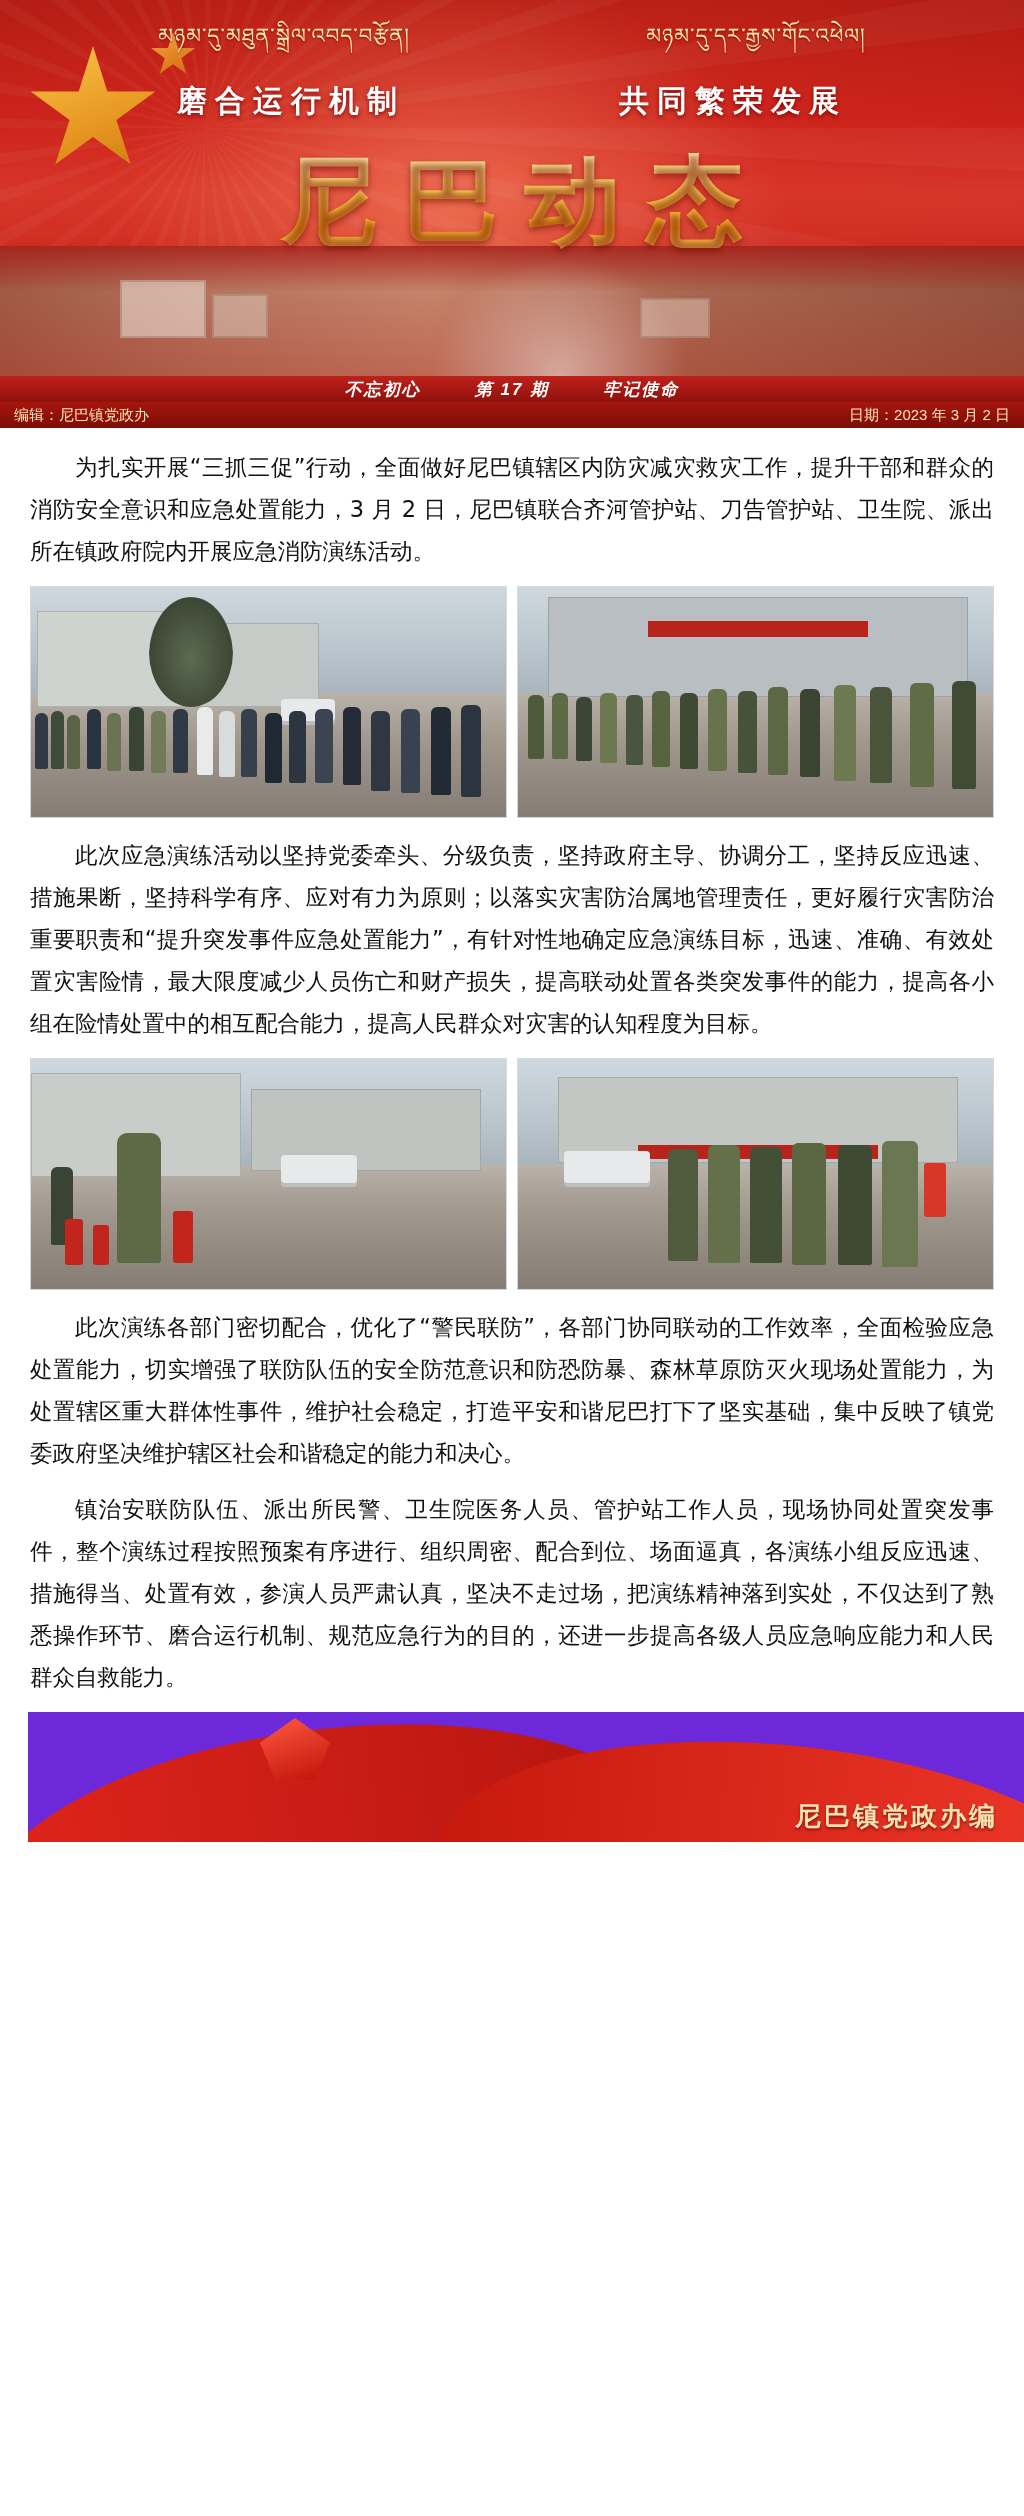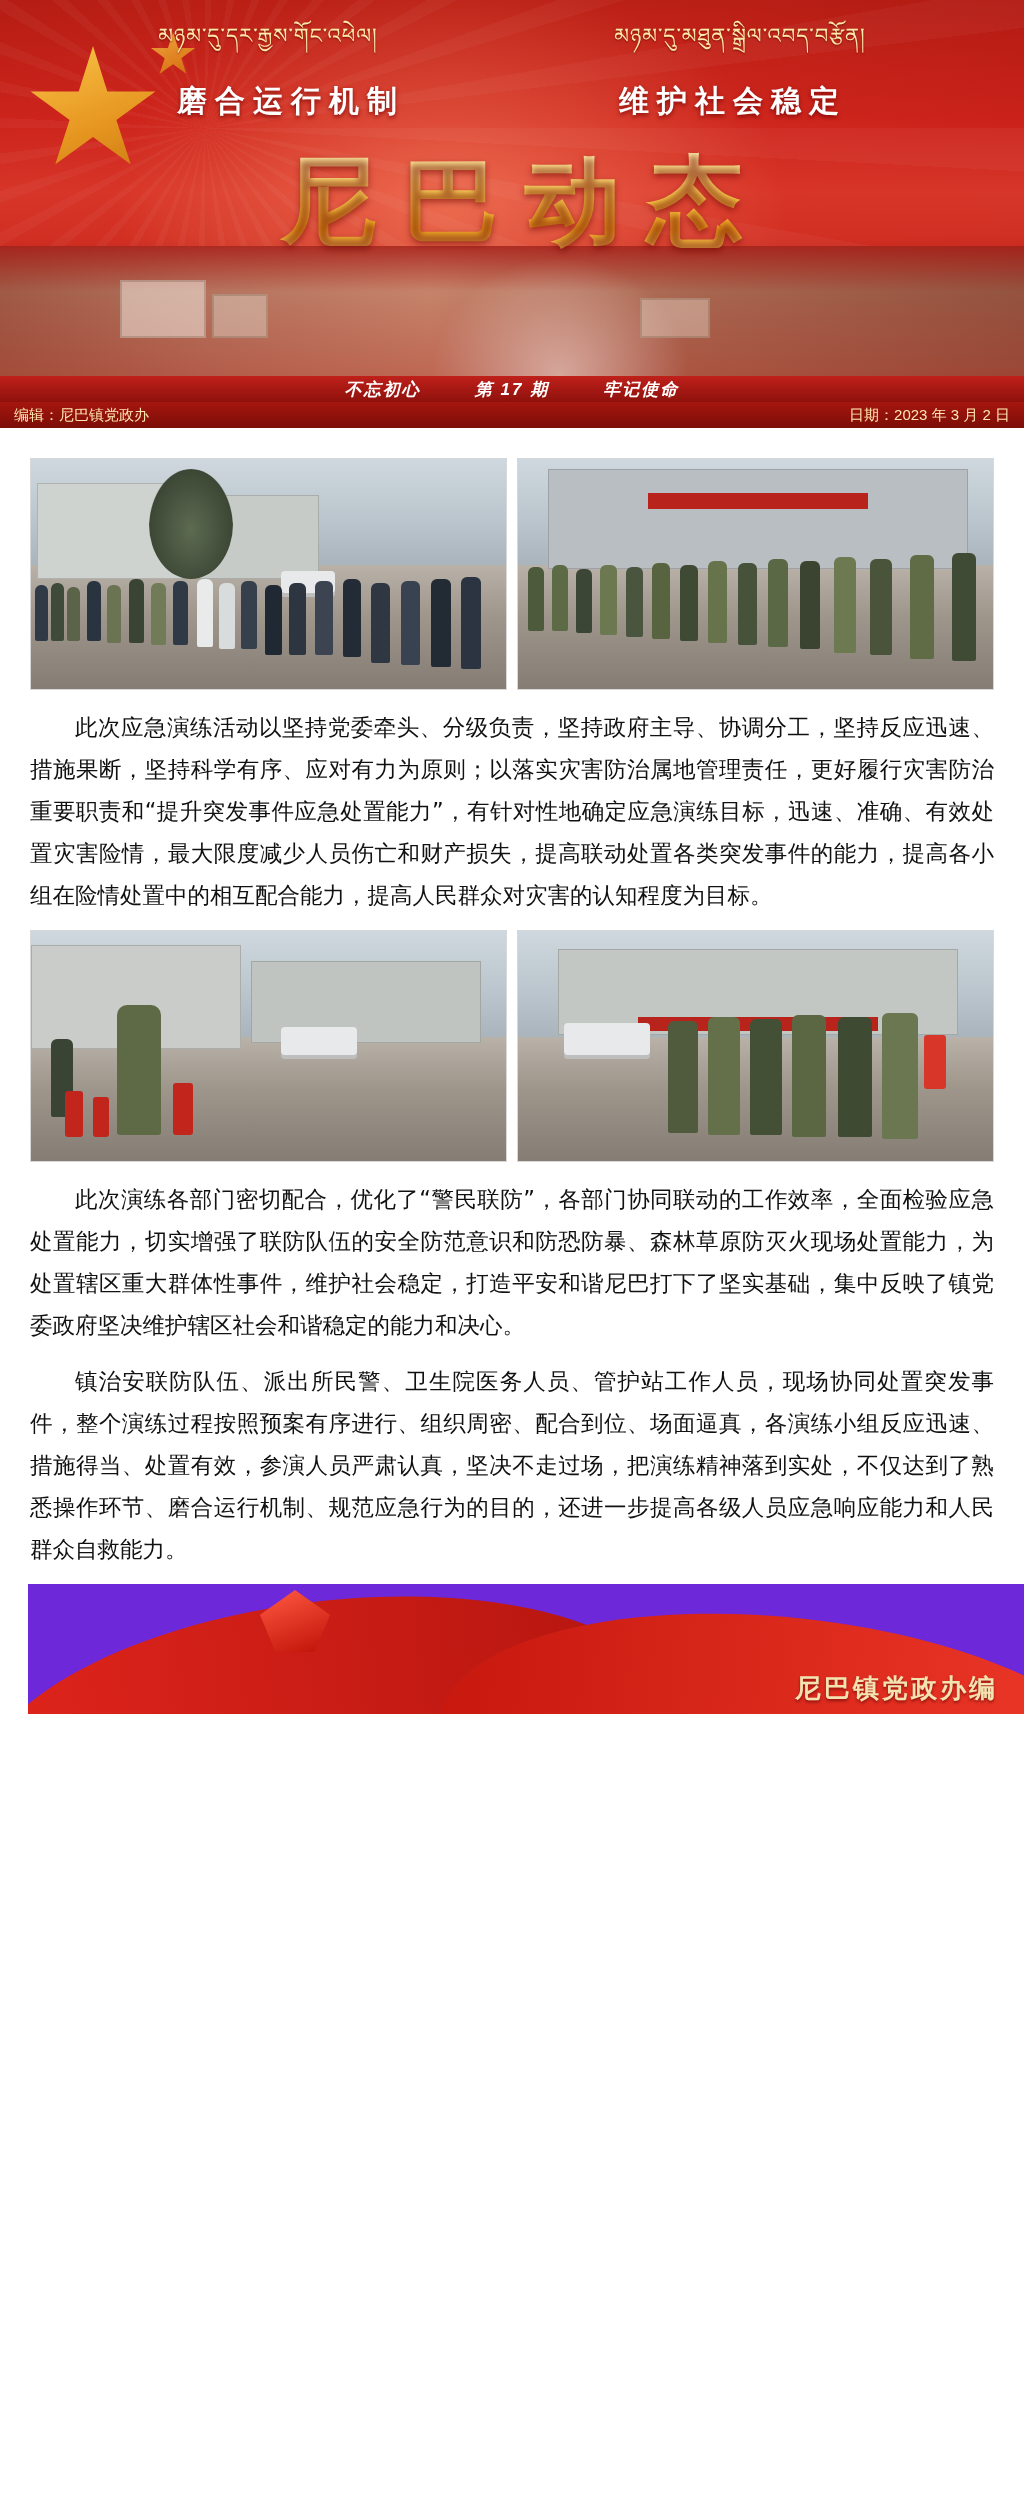--- a/index.html
+++ b/index.html
@@ -301,27 +301,27 @@
 
 <div class="page">
 
   <div class="masthead">
     <div class="glow"></div>
     <div class="rays"></div>
     <div class="star"></div>
     <div class="star small"></div>
 
     <div class="tib-line">
+      <span>མཉམ་དུ་མཐུན་སྒྲིལ་འབད་བརྩོན།</span>
       <span>མཉམ་དུ་དར་རྒྱས་གོང་འཕེལ།</span>
-      <span>མཉམ་དུ་མཐུན་སྒྲིལ་འབད་བརྩོན།</span>
     </div>
 
     <div class="cn-slogans">
       <span>磨合运行机制</span>
-      <span>维护社会稳定</span>
+      <span>共同繁荣发展</span>
     </div>
 
     <div class="main-title">
       <span>尼巴动态</span>
     </div>
 
     <div class="photo-band">
       <div class="hill"></div>
       <div class="bldg b1"></div>
       <div class="bldg b2"></div>
@@ -337,20 +337,21 @@
     </div>
 
     <div class="meta-bar">
       <span class="editor">编辑：尼巴镇党政办</span>
       <span class="date">日期：2023 年 3 月 2 日</span>
     </div>
   </div>
 
   <div class="content">
 
+    <p class="para">为扎实开展“三抓三促”行动，全面做好尼巴镇辖区内防灾减灾救灾工作，提升干部和群众的消防安全意识和应急处置能力，3 月 2 日，尼巴镇联合齐河管护站、刀告管护站、卫生院、派出所在镇政府院内开展应急消防演练活动。</p>
 
     <div class="photo-row">
       <div class="photo">
         <div class="sky"></div>
         <div class="ground"></div>
         <div class="bldg" style="left:6px; top:24px; width:150px; height:96px; background:#cfd3cf;"></div>
         <div class="bldg" style="left:168px; top:36px; width:120px; height:84px; background:#c6cbc8;"></div>
         <div class="tree" style="left:118px; top:10px; width:84px; height:110px;"></div>
         <div class="veh" style="left:250px; top:112px; width:54px; height:26px;"></div>
         <div class="crowd" style="left:4px;  top:126px; width:13px; height:56px; background:#2f3a46;"></div>

